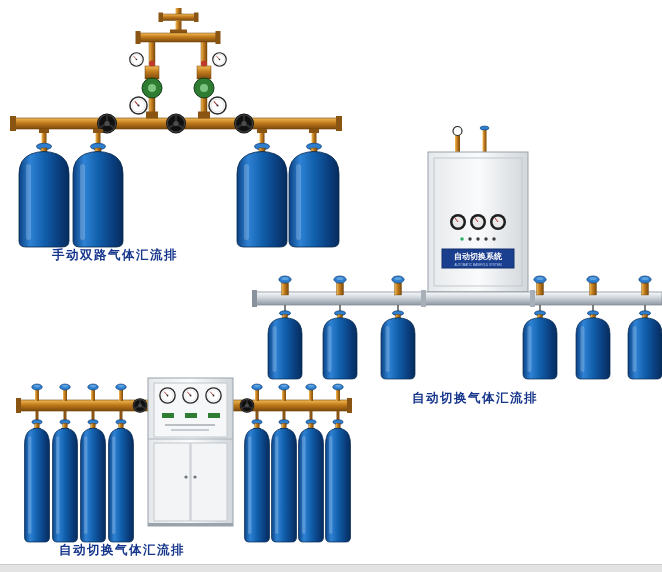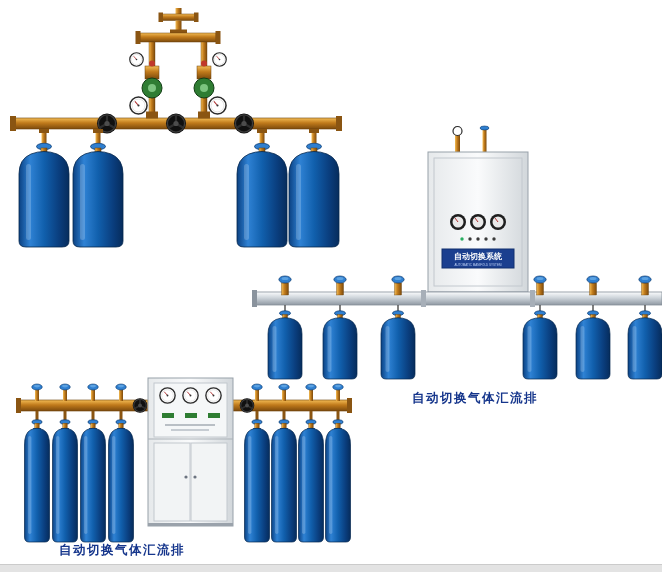--- a/index.html
+++ b/index.html
@@ -144,20 +144,21 @@
         <rect x="251" y="121" width="10" height="4" fill="#8a5512"></rect>
       <rect x="305.5" y="121" width="5" height="14" fill="url(#gPipeV)"></rect>
         <rect x="303" y="121" width="10" height="4" fill="#8a5512"></rect>
     </g>
 
     <use href="#bottleL" x="11" y="134" width="54" height="106"></use>
     <use href="#bottleL" x="65" y="134" width="54" height="106"></use>
     <use href="#bottleL" x="229" y="134" width="54" height="106"></use>
     <use href="#bottleL" x="281" y="134" width="54" height="106"></use>
   </svg>
+  <div class="caption" style="left:25px;top:247px;width:180px">手动双路气体汇流排</div>
 
   <svg class="scene" style="left:252px;top:125px" width="410" height="262" viewBox="0 0 410 262">
     <g>
       <rect x="203" y="9" width="5" height="18" fill="url(#gPipeV)"></rect>
       <circle cx="205.5" cy="6" r="4.5" fill="#ffffff" stroke="#2b2b2b" stroke-width="1.2"></circle>
       <rect x="230.5" y="3" width="4" height="24" fill="url(#gPipeV)"></rect>
       <ellipse cx="232.5" cy="3" rx="4.5" ry="2" fill="#2f7fd0" stroke="#0a3a70" stroke-width="0.6"></ellipse>
     </g>
 
     <g>

